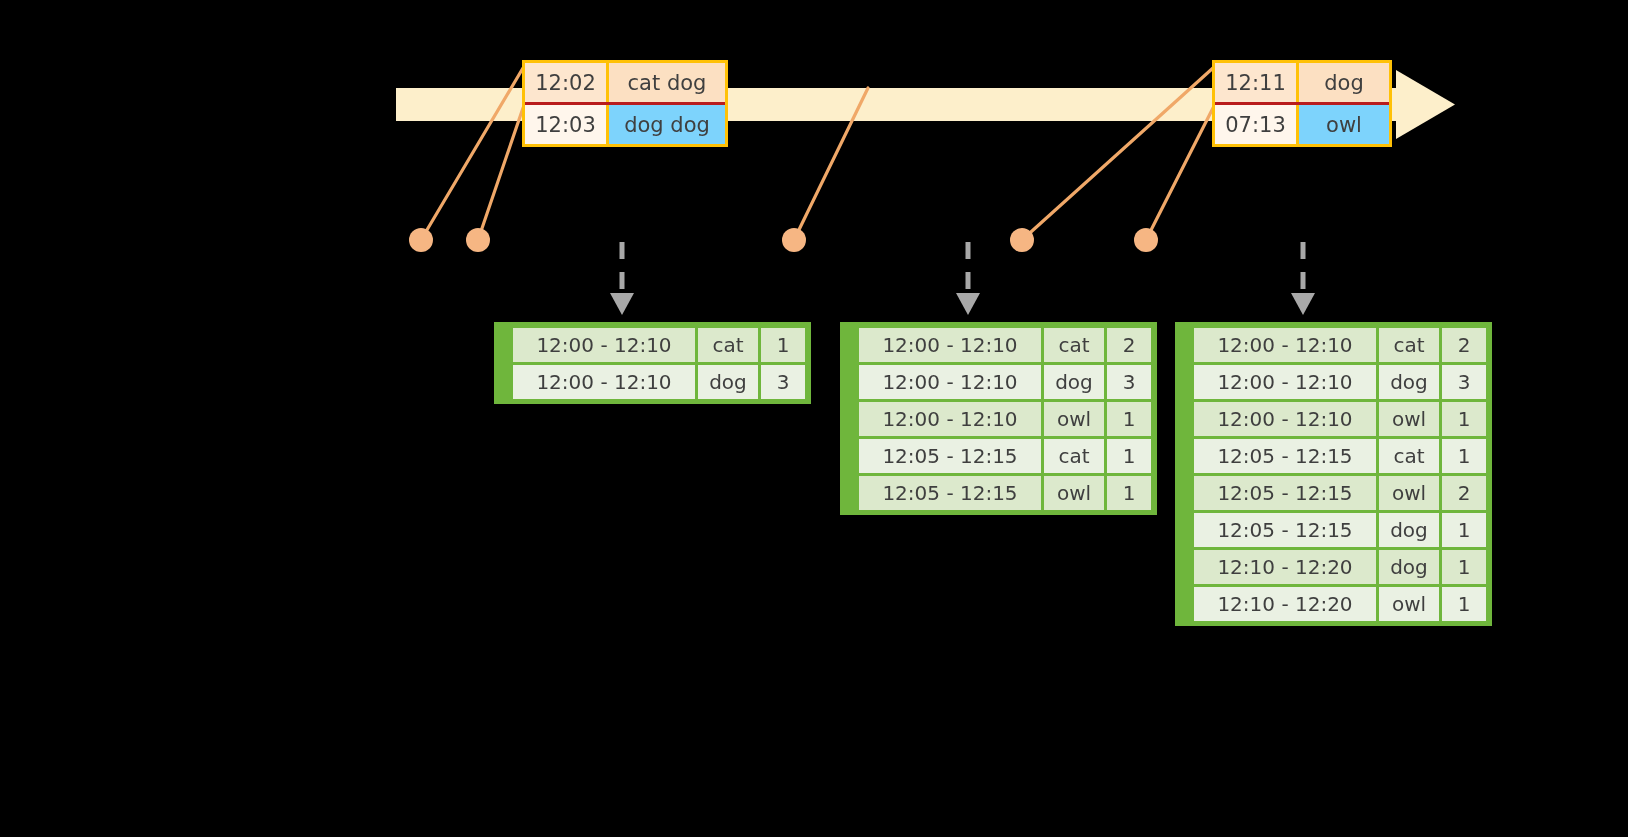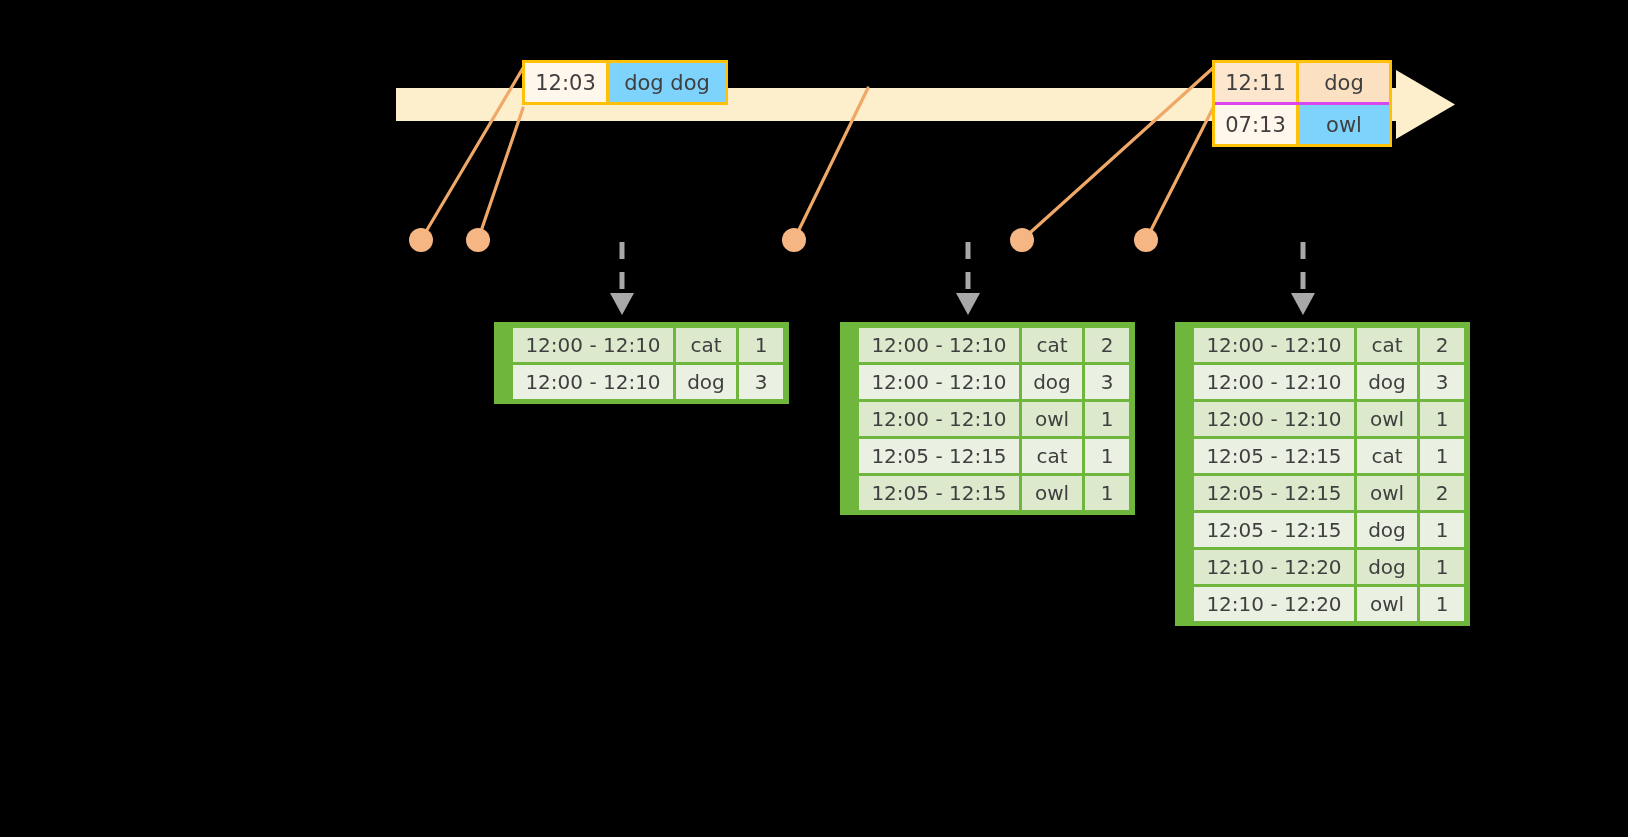--- a/index.html
+++ b/index.html
@@ -38,21 +38,21 @@
     flex-direction: column;
     background: #FFF3E0;
     z-index: 5;
   }
   .event-row {
     display: flex;
     flex-direction: row;
     height: 39px;
   }
   .event-row + .event-row {
-    border-top: 3px solid #d946ef;
+    border-top: 3px solid #b91c1c;
   }
   .event-row.shade-a .cell-time { background: #FDE6CE; }
   .event-row.shade-a .cell-words { background: #FCE0C2; }
   .event-row.shade-b .cell-time { background: #FFF6EC; }
   .event-row.shade-b .cell-words { background: #7dd3fc; }
   .cell-time {
     width: 84px;
     display: flex;
     align-items: center;
     justify-content: center;
@@ -88,21 +88,21 @@
   .res-row.sh-b .rc { background: #EAF1E3; }
   .rc {
     display: flex;
     align-items: center;
     justify-content: center;
     font-size: 20px;
     color: #3f3f3f;
     box-sizing: border-box;
     margin: 1.5px;
   }
-  .rc-window { width: 160px; margin-left: 15px; }
+  .rc-window { width: 182px; margin-left: 15px; }
   .rc-key    { width: 60px; }
   .rc-count  { width: 44px; }
 
   
   .dot {
     position: absolute;
     width: 24px;
     height: 24px;
     border-radius: 50%;
     background: #F6B683;
@@ -139,20 +139,24 @@
         <polygon points="956,293 980,293 968,315" stroke="none"></polygon>
       </g>
       <g>
         <line x1="1303" y1="242" x2="1303" y2="295" stroke-dasharray="17 13"></line>
         <polygon points="1291,293 1315,293 1303,315" stroke="none"></polygon>
       </g>
     </g>
   </svg>
 
   <div class="event-box" style="left:522px; top:60px; width:206px;">
+    <div class="event-row shade-a">
+      <div class="cell-time">12:02</div>
+      <div class="cell-words">cat dog</div>
+    </div>
     <div class="event-row shade-b">
       <div class="cell-time">12:03</div>
       <div class="cell-words">dog dog</div>
     </div>
   </div>
 
 
   <div class="event-box" style="left:1212px; top:60px; width:180px;justify-content:center;">
     <div class="event-row shade-a">
       <div class="cell-time">12:11</div>

